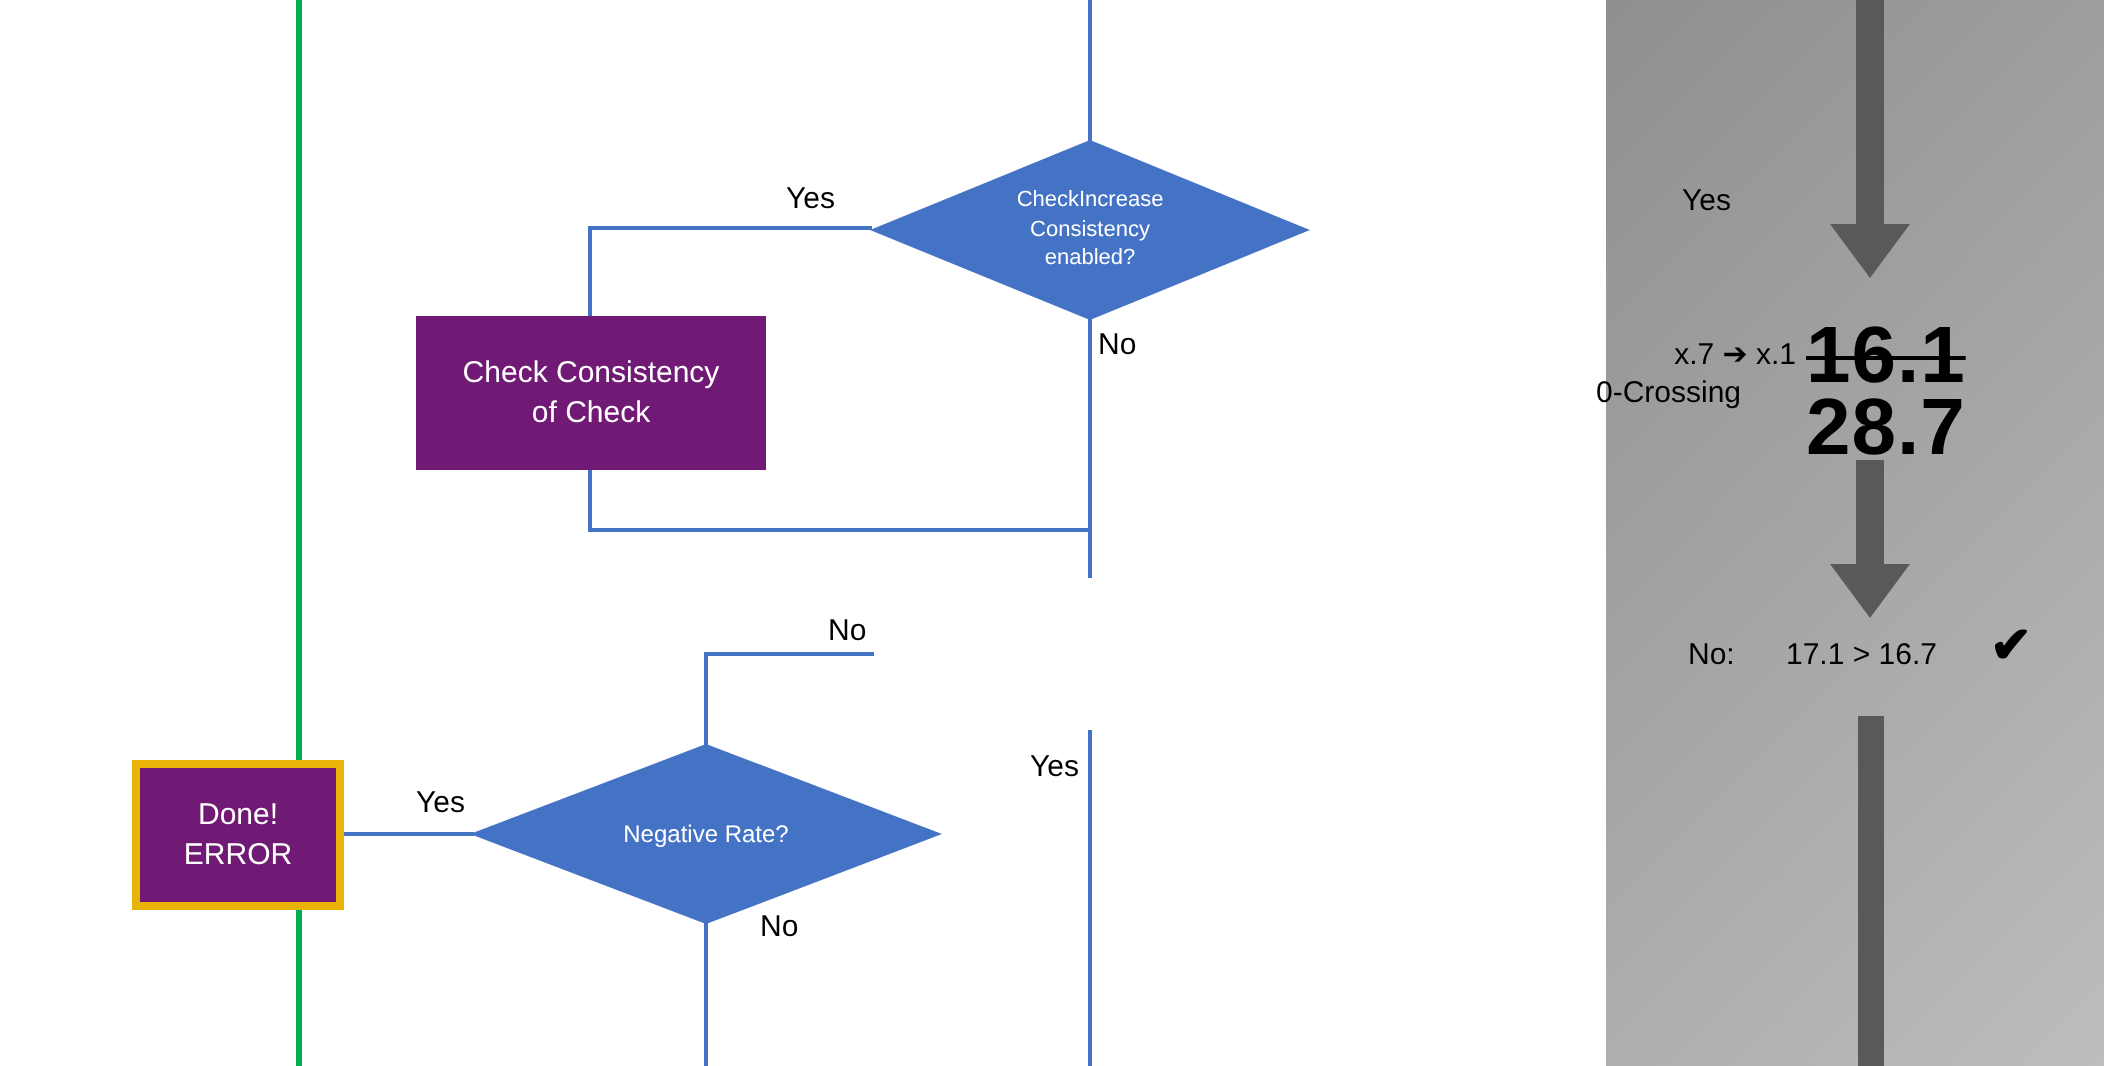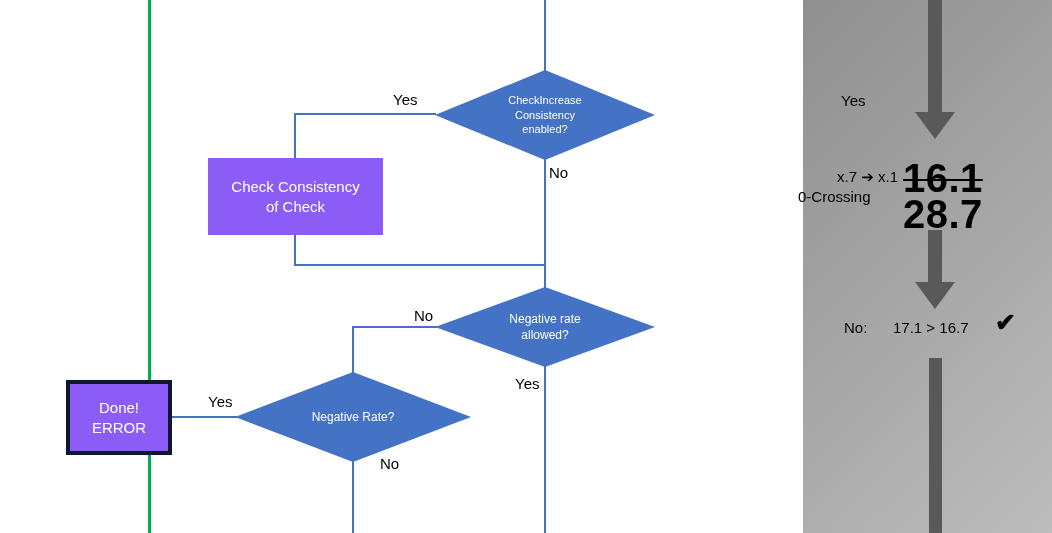--- a/index.html
+++ b/index.html
@@ -13,21 +13,21 @@
   .line{position:absolute;background:#4472C4;}
   .green-line{position:absolute;background:#00B050;}
   .diamond{
     position:absolute;background:#4472C4;
     clip-path:polygon(50% 0,100% 50%,50% 100%,0 50%);
     color:#fff;display:flex;flex-direction:column;
     justify-content:center;text-align:center;
     line-height:1.35;
   }
   .rect{
-    position:absolute;background:#8b5cf6;color:#fff;
+    position:absolute;background:#701a75;color:#fff;
     display:flex;flex-direction:column;align-items:center;justify-content:center;
     text-align:center;line-height:1.3;font-size:15px;
   }
   .lbl{position:absolute;color:#000;font-size:15px;white-space:nowrap;}
   .panel{
     position:absolute;left:803px;top:0;width:249px;height:533px;
     background:linear-gradient(135deg,#8f8f8f 0%,#a8a8a8 55%,#bdbdbd 100%);
   }
   .shaft{position:absolute;background:#595959;}
   .head{
@@ -69,34 +69,30 @@
     <span>enabled?</span>
   </div>
   <div class="lbl" style="left:393px;top:91px;">Yes</div>
   <div class="lbl" style="left:549px;top:164px;">No</div>
 
   <div class="rect" style="left:208px;top:158px;width:175px;height:77px;">
     <span>Check Consistency</span>
     <span>of Check</span>
   </div>
 
-  <div class="diamond" style="left:435px;top:287px;width:220px;height:80px;font-size:12px;">
-    <span>Negative rate</span>
-    <span>allowed?</span>
-  </div>
   <div class="lbl" style="left:414px;top:307px;">No</div>
   <div class="lbl" style="left:515px;top:375px;">Yes</div>
 
   <div class="diamond" style="left:235px;top:372px;width:236px;height:90px;font-size:12px;">
     <span>Negative Rate?</span>
   </div>
   <div class="lbl" style="left:208px;top:393px;">Yes</div>
   <div class="lbl" style="left:380px;top:455px;">No</div>
 
-  <div class="rect" style="left:66px;top:380px;width:106px;height:75px;border:4px solid #0f172a;box-sizing:border-box;">
+  <div class="rect" style="left:66px;top:380px;width:106px;height:75px;border:4px solid #eab308;box-sizing:border-box;">
     <span>Done!</span>
     <span>ERROR</span>
   </div>
 
   <div class="panel">
 
     <div class="shaft" style="left:125px;top:0;width:14px;height:113px;"></div>
     <div class="head" style="left:112px;top:112px;"></div>
 
     <div class="panel-text" style="left:38px;top:92px;">Yes</div>

